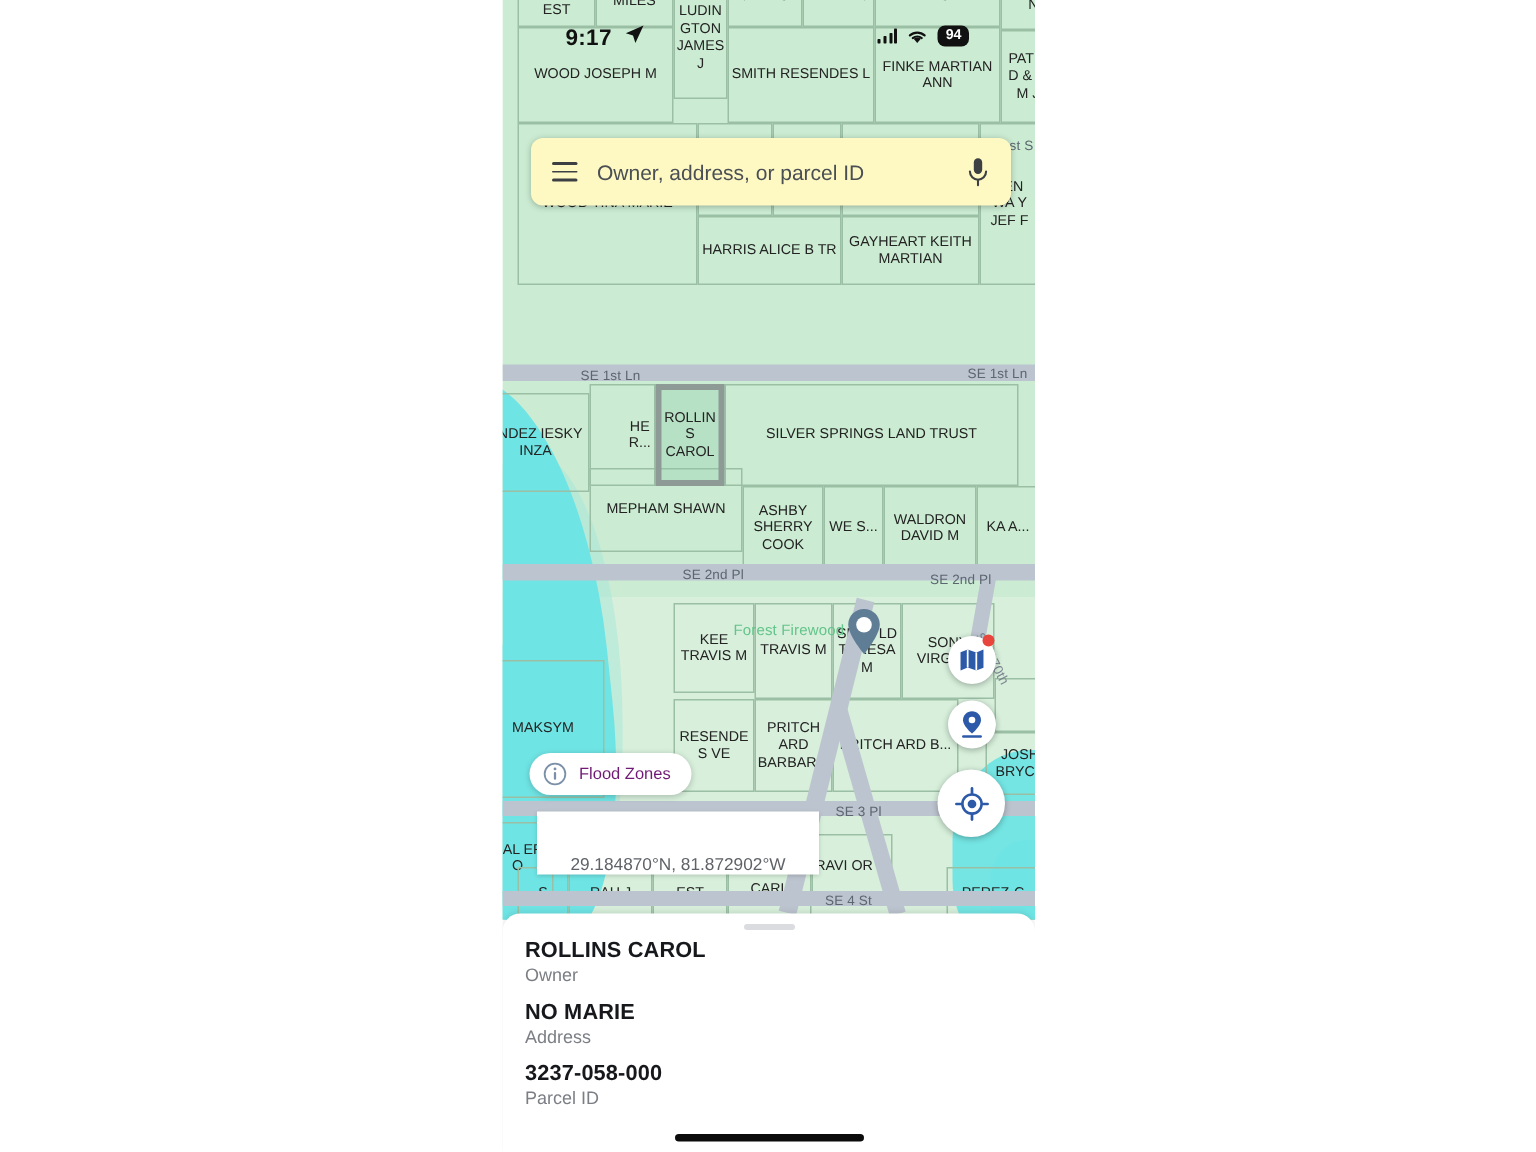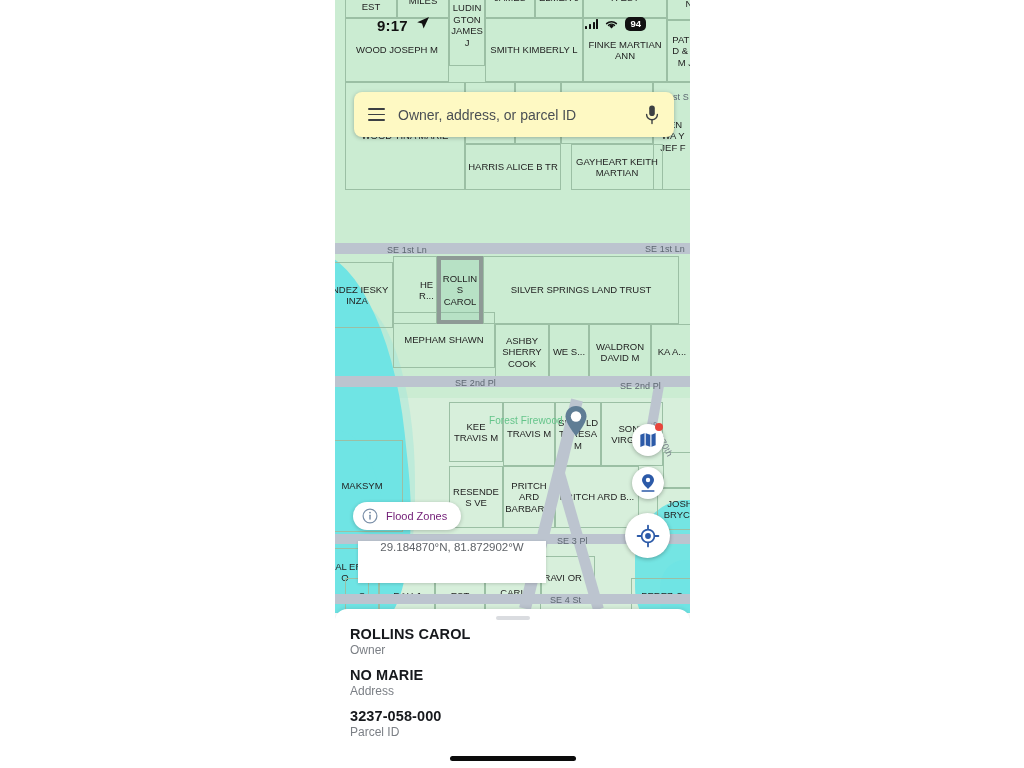--- a/index.html
+++ b/index.html
@@ -255,21 +255,21 @@
   }
   #flood-chip .label { font-size: 11px; color: #701a75; }
 
   
   #coords-box {
     position: absolute;
     left: 23px; top: 541px;
     width: 188px; height: 42px;
     background: #fff;
     box-shadow: 0 1px 3px rgba(0,0,0,.16);
-    display: flex; align-items: flex-start; justify-content: center;
+    display: flex; align-items: flex-end; justify-content: center;
     z-index: 24;
   }
   #coords-box .txt { font-size: 11.5px; color: #5f6368; }
 
   
   #center-pin {
     position: absolute;
     left: 228px; top: 405px;
     z-index: 20;
   }
@@ -335,30 +335,30 @@
 
       <div id="parcel-layer">
           <div class="parcel" style="left: 10px; top: -16px; width: 52px; height: 34px;">MARIE EST</div>
           <div class="parcel" style="left: 62px; top: -16px; width: 52px; height: 34px;">MILES</div>
           <div class="parcel" style="left: 114px; top: -16px; width: 36px; height: 82px;">LUDINGTON JAMES J</div>
           <div class="parcel" style="left: 150px; top: -22px; width: 50px; height: 40px;">JAMES</div>
           <div class="parcel" style="left: 200px; top: -22px; width: 48px; height: 40px;">ELMER J</div>
           <div class="parcel" style="left: 248px; top: -22px; width: 84px; height: 40px;">R EST</div>
           <div class="parcel" style="left: 332px; top: -24px; width: 44px; height: 44px;">JOHNS N</div>
           <div class="parcel" style="left: 10px; top: 18px; width: 104px; height: 64px;">WOOD JOSEPH M</div>
-          <div class="parcel" style="left: 150px; top: 18px; width: 98px; height: 64px;">SMITH KIMBERLY L</div>
+          <div class="parcel" style="left: 150px; top: 18px; width: 98px; height: 64px;">SMITH RESENDES L</div>
           <div class="parcel" style="left: 248px; top: 18px; width: 84px; height: 64px;">FINKE MARTIAN ANN</div>
           <div class="parcel" style="left: 332px; top: 20px; width: 44px; height: 62px;">PATRIC D &amp; TIN M JO</div>
           <div class="parcel" style="left: 10px; top: 82px; width: 120px; height: 108px;">WOOD TINA MARIE</div>
           <div class="parcel" style="left: 130px; top: 82px; width: 50px; height: 62px;">RASS AMBER MARIE</div>
           <div class="parcel" style="left: 180px; top: 82px; width: 46px; height: 62px;">LEEKO ANGELA</div>
           <div class="parcel" style="left: 226px; top: 82px; width: 92px; height: 62px;">CONSIGLIO DAVID W</div>
           <div class="parcel" style="left: 318px; top: 82px; width: 40px; height: 108px;">LEN WA Y JEF F</div>
           <div class="parcel" style="left: 130px; top: 144px; width: 96px; height: 46px;">HARRIS ALICE B TR</div>
-          <div class="parcel" style="left: 236px; top: 144px; width: 92px; height: 46px;">GAYHEART KEITH MARTIAN</div>
+          <div class="parcel" style="left: 226px; top: 144px; width: 92px; height: 46px;">GAYHEART KEITH MARTIAN</div>
           <div class="parcel" style="left: -14px; top: 262px; width: 72px; height: 66px;">ANDEZ IESKY INZA</div>
           <div class="parcel" style="left: 58px; top: 256px; width: 44px; height: 68px; padding-left: 24px;">HE R...</div>
           <div class="parcel" style="left: 148px; top: 256px; width: 196px; height: 68px;">SILVER SPRINGS LAND TRUST</div>
           <div class="parcel" style="left: 58px; top: 312px; width: 102px; height: 56px;">MEPHAM SHAWN</div>
           <div class="parcel" style="left: 160px; top: 324px; width: 54px; height: 56px;">ASHBY SHERRY COOK</div>
           <div class="parcel" style="left: 214px; top: 324px; width: 40px; height: 56px;">WE S...</div>
           <div class="parcel" style="left: 254px; top: 324px; width: 62px; height: 56px;">WALDRON DAVID M</div>
           <div class="parcel" style="left: 316px; top: 324px; width: 42px; height: 56px;">KA A...</div>
           <div class="parcel" style="left: -14px; top: 440px; width: 82px; height: 92px;">MAKSYM</div>
           <div class="parcel" style="left: 114px; top: 402px; width: 54px; height: 60px;">KEE TRAVIS M</div>

